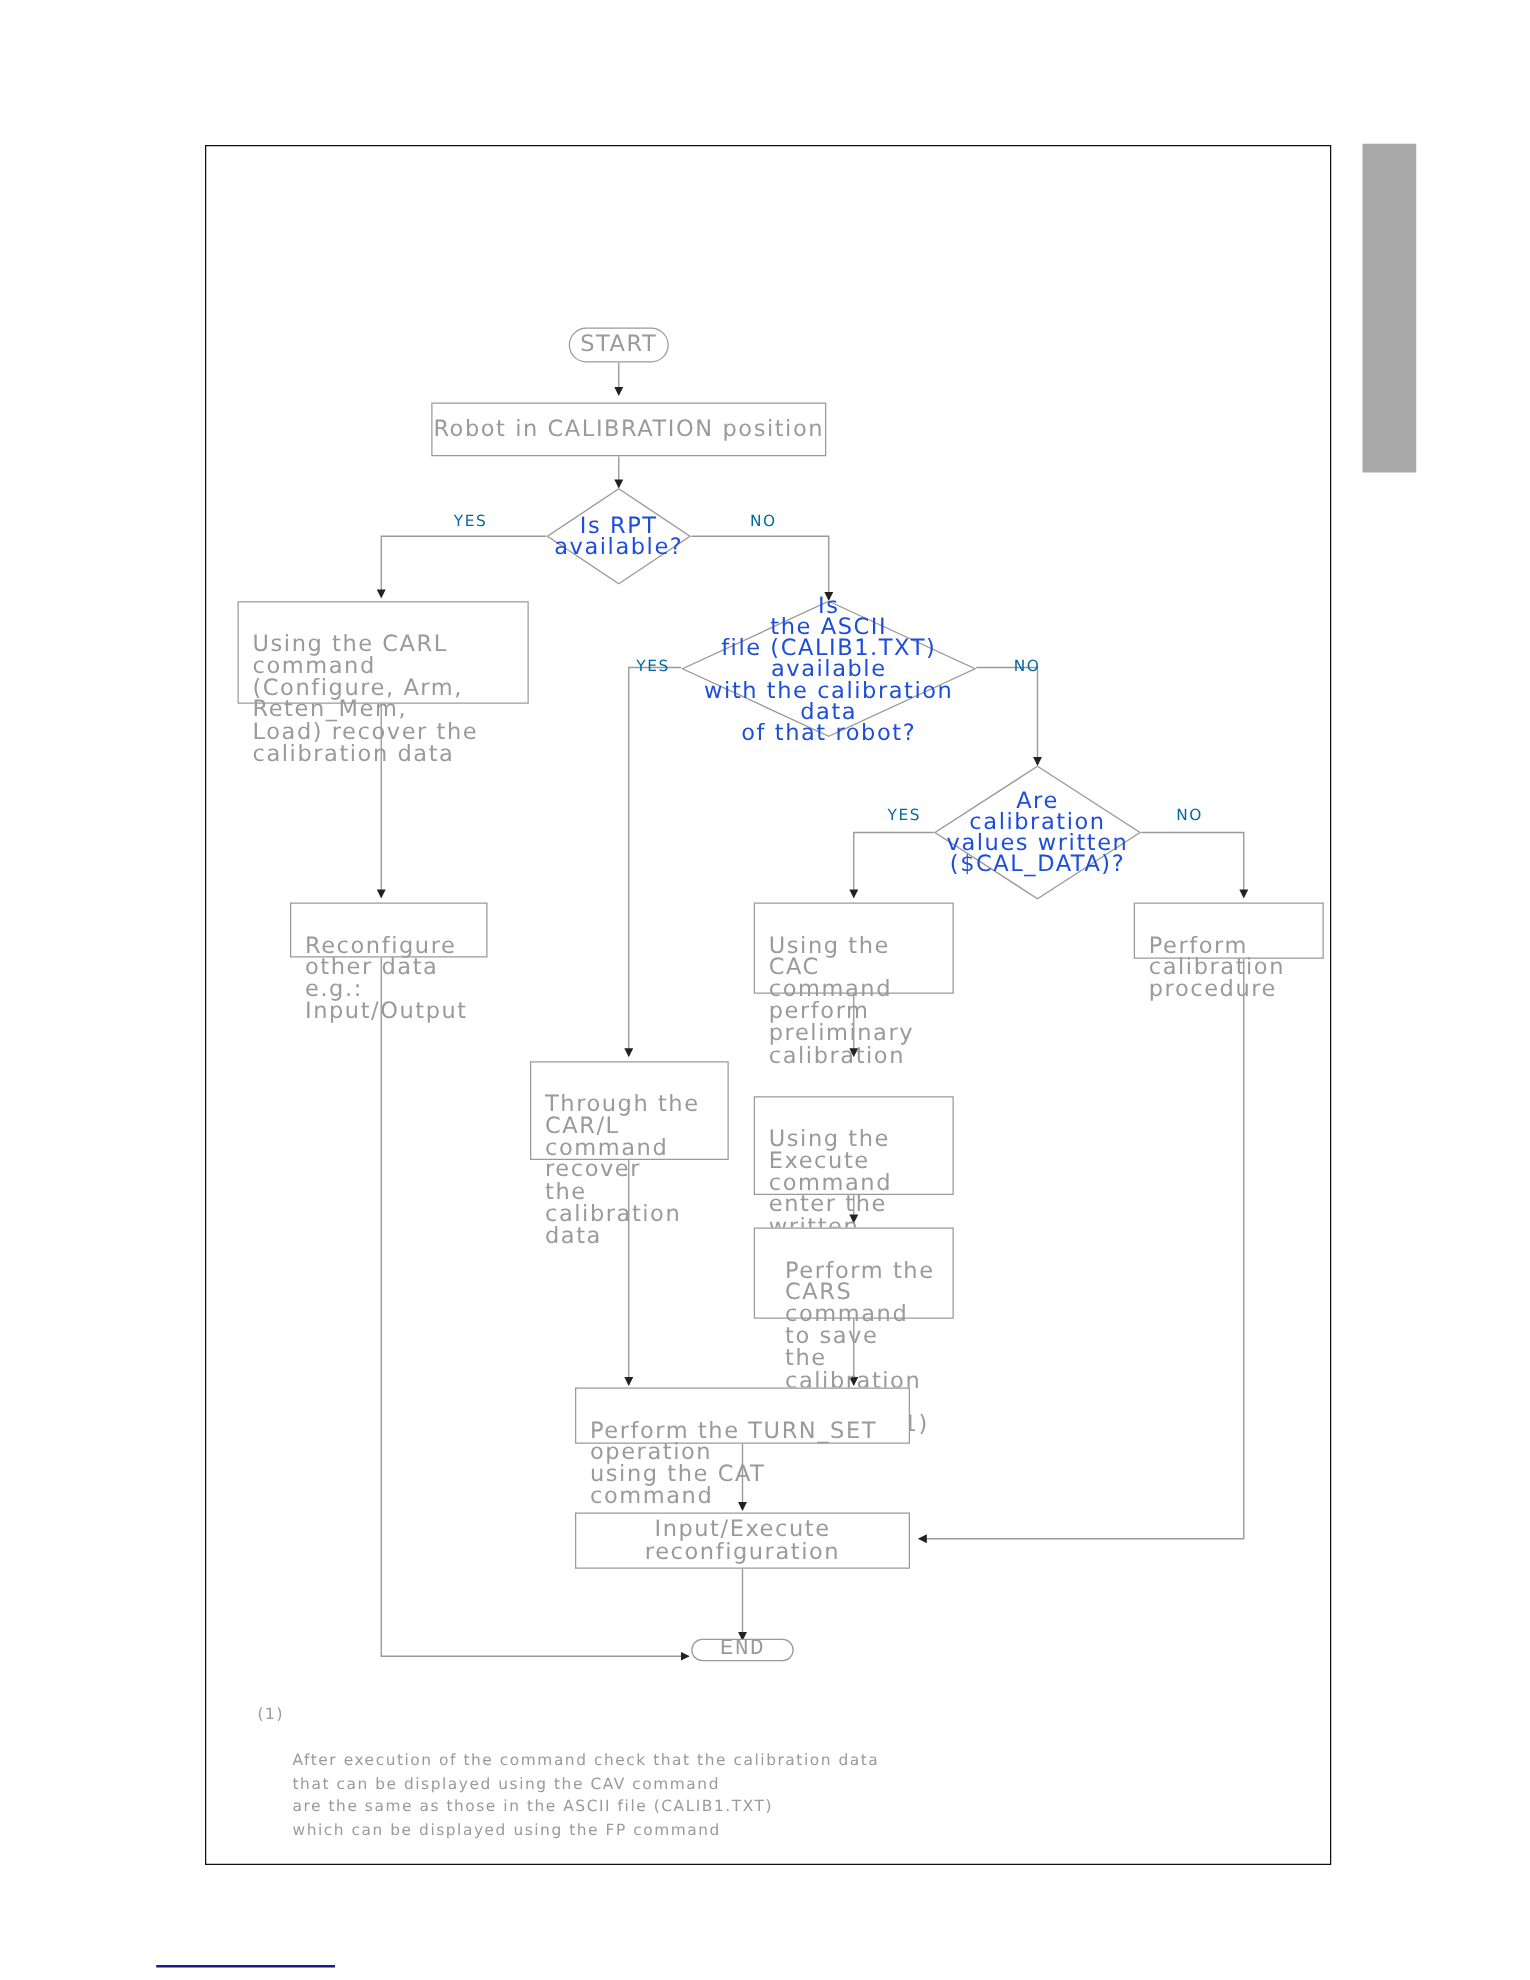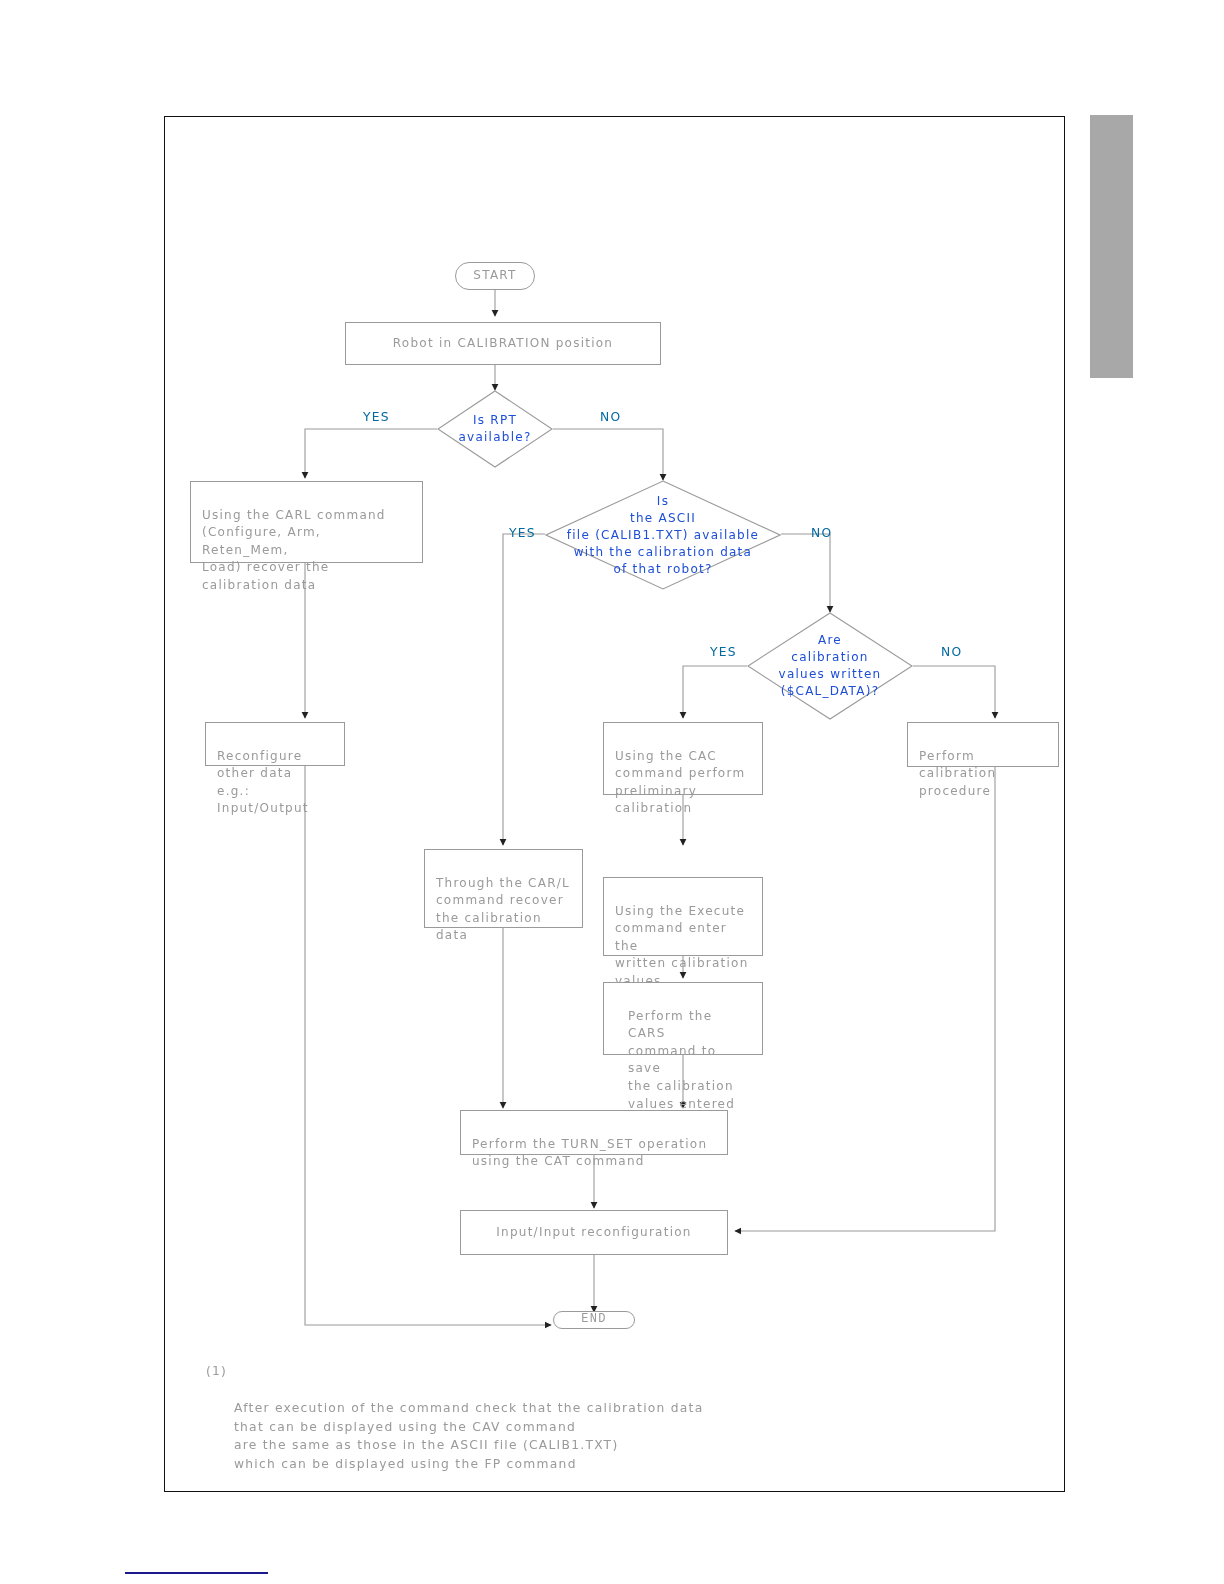--- a/index.html
+++ b/index.html
@@ -55,21 +55,21 @@
     left: 0; top: 0;
     width: 1224px;
     height: 1584px;
     pointer-events: none;
   }
   
   .node {
     position: absolute;
     box-sizing: border-box;
     color: #9a9a9a;
-    font-size: 12px;
+    font-size: 18px;
     letter-spacing: 1.25px;
     line-height: 17.6px;
     white-space: pre-line;
   }
   .node.process {
     border: 1px solid #9a9a9a;
     background: #ffffff;
     padding: 7px 10px 6px 11px;
     text-align: left;
   }
@@ -230,21 +230,21 @@
   <div class="node decision" style="left:747px; top:612px; width:166px; height:108px;">
     <svg viewBox="0 0 166 108" preserveAspectRatio="none">
       <polygon points="83,1 165,54 83,107 1,54" fill="#ffffff" stroke="#9a9a9a" stroke-width="1.1" vector-effect="non-scaling-stroke"></polygon>
     </svg>
     <span class="decision-text">Are
 calibration
 values written
 ($CAL_DATA)?</span>
   </div>
 
-  <div class="node process" style="left:205px; top:722px; width:140px; height:44px;">
+  <div class="node process" style="left:232px; top:722px; width:158px; height:44px;">
     <span>Reconfigure other data
 e.g.: Input/Output</span>
   </div>
 
   <div class="node process" style="left:603px; top:722px; width:160px; height:73px;">
     <span>Using the CAC
 command perform
 preliminary
 calibration</span>
   </div>
@@ -273,21 +273,21 @@
 the calibration
 values entered   (1)</span>
   </div>
 
   <div class="node process" style="left:460px; top:1110px; width:268px; height:45px;">
     <span>Perform the TURN_SET operation
 using the CAT command</span>
   </div>
 
   <div class="node process centered" style="left:460px; top:1210px; width:268px; height:45px;">
-    <span>Input/Input reconfiguration</span>
+    <span>Input/Execute reconfiguration</span>
   </div>
 
   <div class="node terminator" style="left:553px; top:1311px; width:82px; height:18px;font-family:Liberation Mono, monospace;">
     <span>END</span>
   </div>
 
   <div class="branch-label" style="left:363px; top:410px;">YES</div>
   <div class="branch-label" style="left:600px; top:410px;">NO</div>
   <div class="branch-label" style="left:509px; top:526px;">YES</div>
   <div class="branch-label" style="left:811px; top:526px;">NO</div>

